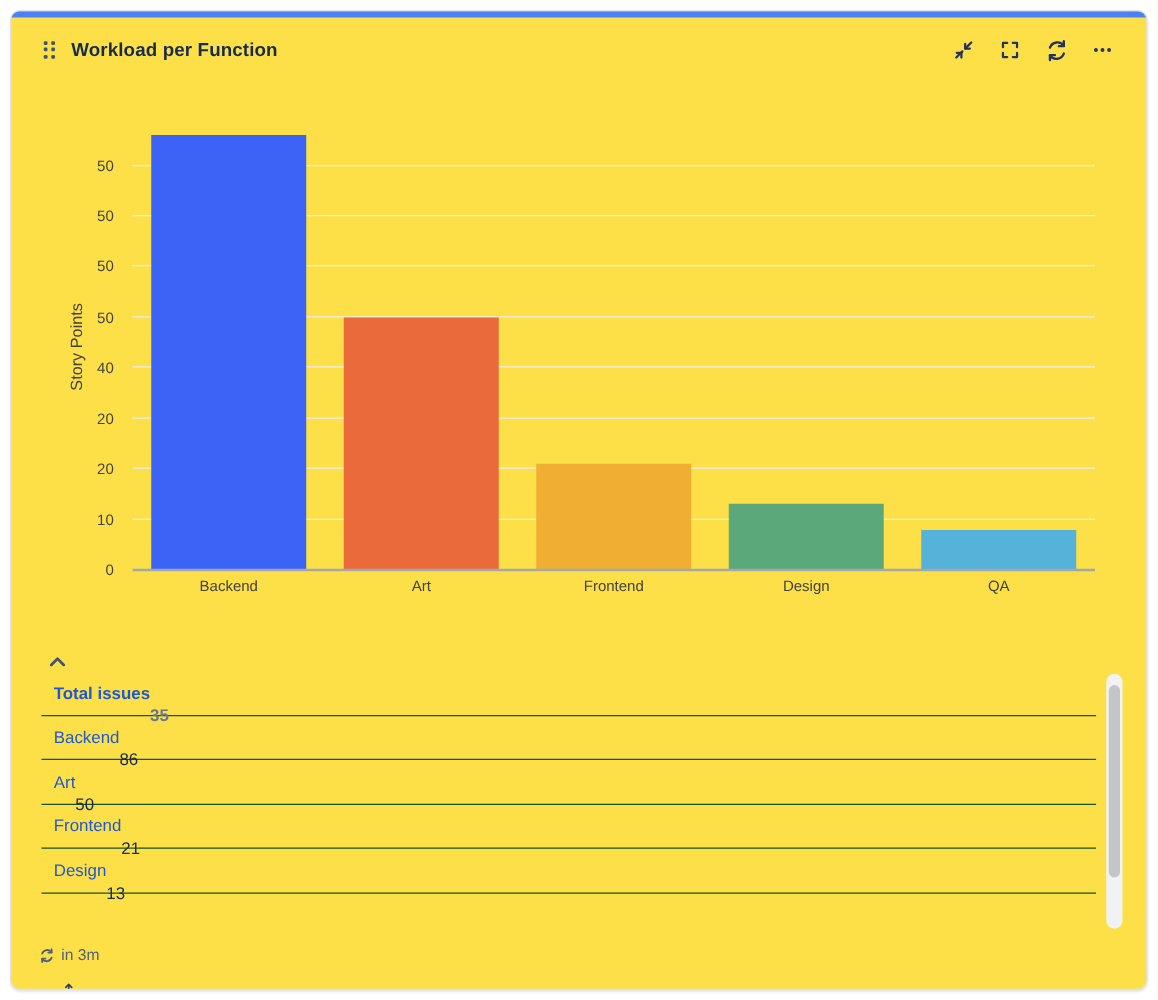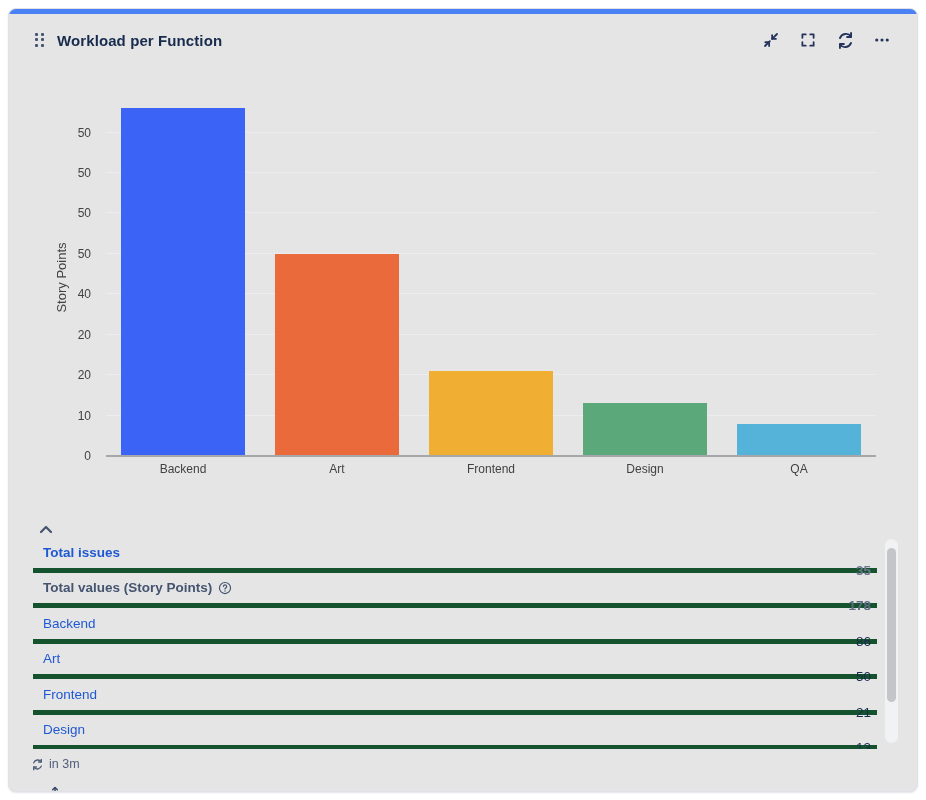--- a/index.html
+++ b/index.html
@@ -2,21 +2,21 @@
 <html><head>
 <meta charset="utf-8">
 <style>
   * { margin:0; padding:0; box-sizing:border-box; }
   html,body { width:926px; height:800px; background:#ffffff; font-family:"Liberation Sans", sans-serif; }
   .stage { position:relative; width:926px; height:800px; overflow:hidden; }
 
   
   .card {
     position:absolute; left:8px; top:8px; width:910px; height:784px;
-    background:#e5e5e5; border:1px solid #dfe1e6; border-radius:8px;
+    background:#fde047; border:1px solid #dfe1e6; border-radius:8px;
     box-shadow:0 1px 2px rgba(9,30,66,.12);
     overflow:hidden;
   }
   .accent-bar { position:absolute; left:0; top:0; width:100%; height:5px; background:#4A82F5; }
 
   
   .card-header { position:absolute; left:0; top:5px; width:100%; height:52px; display:flex; align-items:center; padding:0 24px; }
   .drag-handle { width:14px; height:16px; display:grid; grid-template-columns:repeat(2,4px); grid-template-rows:repeat(3,4px); gap:1.5px 2.5px; margin-right:10px; cursor:grab; align-content:center; justify-content:center; }
   .drag-handle span { width:3px; height:3px; border-radius:1px; background:#44546F; }
   .card-title { font-size:15px; font-weight:700; color:#172B4D; letter-spacing:.1px; }
@@ -36,21 +36,21 @@
   .xlabels { position:absolute; left:97px; top:396px; width:770px; display:flex; }
   .xlabel { flex:1 1 0; text-align:center; font-size:12px; color:#424242; }
   .x-axis-title { position:absolute; left:97px; top:422px; width:770px; text-align:center; font-size:13.5px; color:#424242; }
   .y-axis-title { position:absolute; left:-8px; top:204px; width:120px; text-align:center; font-size:13px; color:#424242; transform:rotate(-90deg); transform-origin:center; }
 
   
   .collapse-toggle { position:absolute; left:30px; top:512px; width:20px; height:16px; cursor:pointer; display:flex; align-items:center; background:none; border:none; padding:0; }
 
   
   .summary { position:absolute; left:24px; top:528px; width:844px; height:212px; overflow:hidden; }
-  .t-row { height:35.5px; display:flex; align-items:center; justify-content:space-between; border-bottom:5px solid #14532d; padding:0 6px 0 10px; }
+  .t-row { height:35.5px; display:flex; align-items:center; border-bottom:1px solid #14532d; padding:0 6px 0 10px; }
   .t-label { font-size:13.5px; display:flex; align-items:center; gap:6px; }
   .t-label.link { color:#1F58D3; cursor:pointer; }
   .t-label.link-strong { color:#1F58D3; font-weight:700; cursor:pointer; }
   .t-label.muted-strong { color:#44546F; font-weight:700; }
   .t-value { font-size:13.5px;margin-top:36px; }
   .t-value.muted { color:#6B788E; font-weight:600; }
   .t-value.muted-strong { color:#5E6C84; font-weight:700; }
   .t-value.dark { color:#172B4D; font-weight:500; }
 
   
@@ -167,28 +167,20 @@
         <path d="M2 7 L7 2 L12 7"></path>
       </svg>
     </button>
 
     <div class="summary">
         <div class="t-row">
           <span class="t-label link-strong">Total issues</span>
           <span class="t-value muted">35</span>
         </div>
         <div class="t-row">
-          <span class="t-label muted-strong">Total values (Story Points)<svg width="14" height="14" viewBox="0 0 24 24" fill="none" stroke="#44546F" stroke-width="2">
-              <circle cx="12" cy="12" r="9.5"></circle>
-              <path d="M9.3 9.2 a2.8 2.8 0 1 1 3.6 3 c-.7.3-.9.8-.9 1.6" stroke-linecap="round" fill="none"></path>
-              <circle cx="12" cy="17.2" r="1.2" fill="#44546F" stroke="none"></circle>
-            </svg></span>
-          <span class="t-value muted-strong">178</span>
-        </div>
-        <div class="t-row">
           <span class="t-label link">Backend</span>
           <span class="t-value dark">86</span>
         </div>
         <div class="t-row">
           <span class="t-label link">Art</span>
           <span class="t-value dark">50</span>
         </div>
         <div class="t-row">
           <span class="t-label link">Frontend</span>
           <span class="t-value dark">21</span>

